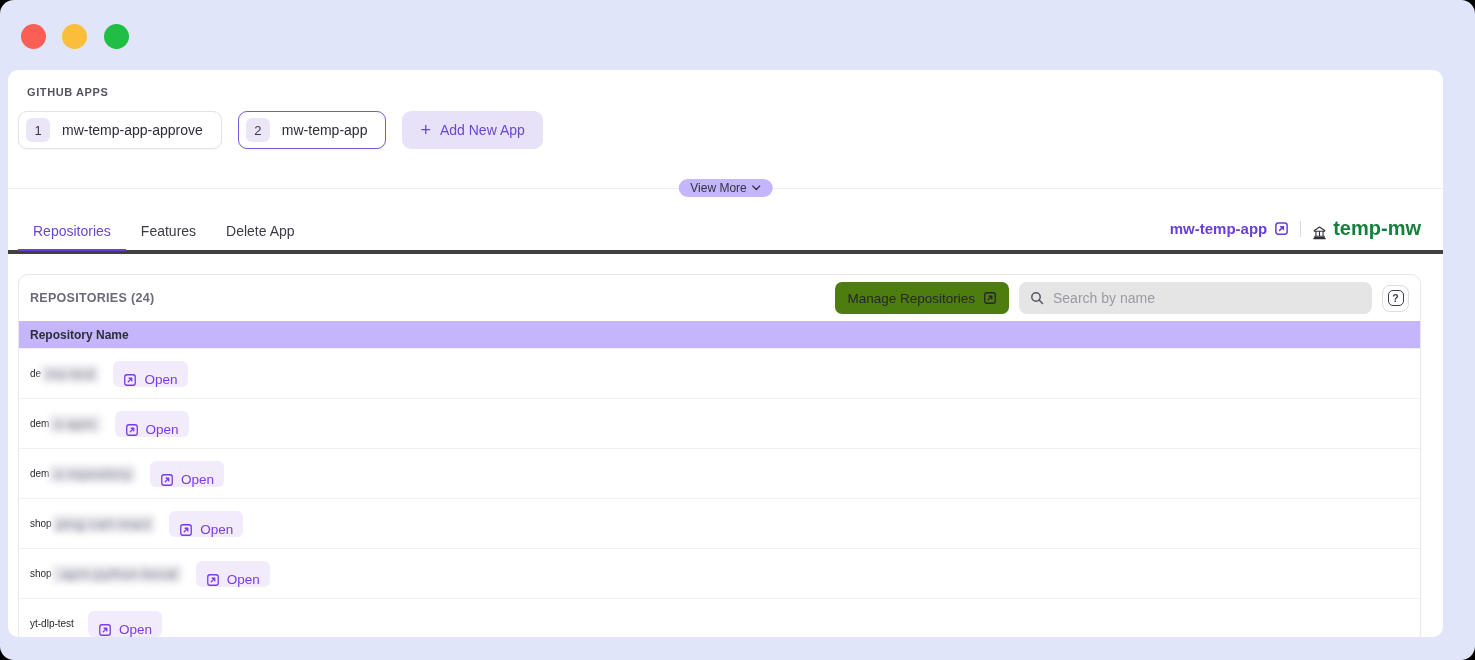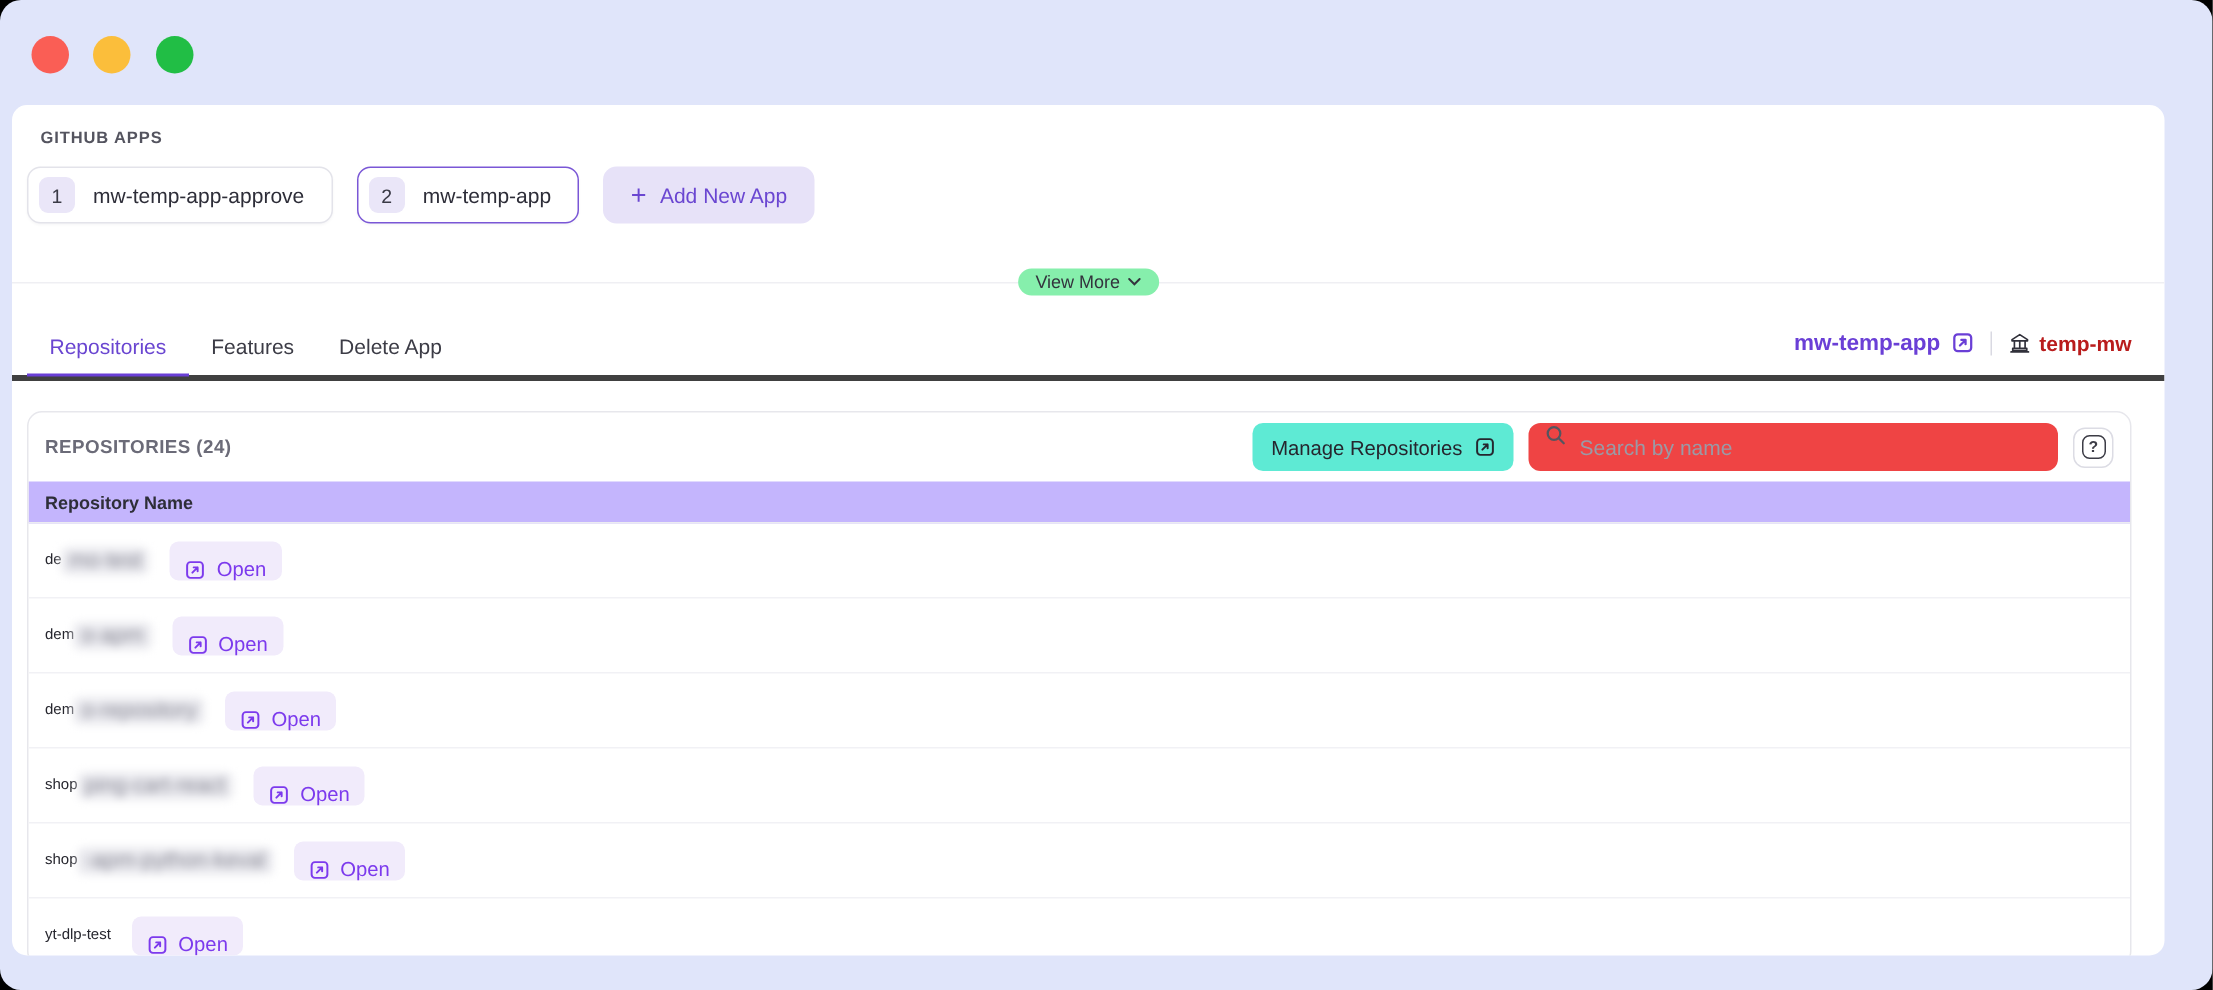--- a/index.html
+++ b/index.html
@@ -40,43 +40,43 @@
     background:#e7e2f8; border-radius:9px; color:#6a46d1; font-size:14px; font-family:inherit;
   }
   .plus-icon { font-size:18px; font-weight:400; margin-right:9px; line-height:1; }
 
   
   .view-more-row { position:relative; height:18px; margin-top:30px; }
   .vm-line { position:absolute; left:0; right:0; top:50%; border-top:1px solid #efeff3; }
   .view-more-btn {
     position:absolute; left:50%; top:0; transform:translateX(-50%);
     display:flex; align-items:center; height:18px; padding:0 12px; border:none; cursor:pointer;
-    background:#86efac; border-radius:999px; font-size:12px; color:#33333d; font-family:inherit; white-space:nowrap;
+    background:#c4b5fd; border-radius:999px; font-size:12px; color:#33333d; font-family:inherit; white-space:nowrap;
   }
   .chev { margin-left:5px; display:inline-flex; }
 
   
   .tabs-row { display:flex; align-items:stretch; margin-top:16px; height:41px; border-bottom:4px solid #404040; padding:0 22px 0 10px; }
   .tab { display:flex; align-items:center; padding:0 15px; font-size:14px; color:#3c3c46; cursor:pointer; border-bottom:2px solid transparent; margin-bottom:-1px; }
   .tab.active { color:#6a46d1; border-bottom-color:#6a3fd6; }
   .tabs-right { margin-left:auto; display:flex; align-items:center; gap:11px; padding-bottom:6px; }
   .app-link { display:flex; align-items:center; gap:7px; color:#6a3fd6; font-size:15px; font-weight:700; text-decoration:none; cursor:pointer; }
   .v-divider { width:1px; height:16px; background:#d9d9e2; }
-  .org-badge { display:flex; align-items:flex-start; gap:6px; color:#b91c1c; font-size:14px; font-weight:600; }
+  .org-badge { display:flex; align-items:flex-end; gap:6px; color:#15803d; font-size:20px; font-weight:600; }
 
   
   .card { margin:20px 22px 0 10px; border:1px solid #e7e7ec; border-radius:10px; height:370px; overflow:hidden; }
   .card-header { display:flex; align-items:center; height:46px; padding:0 11px; }
   .card-title { font-size:12.5px; font-weight:700; letter-spacing:.3px; color:#6b6b78; }
   .header-right { margin-left:auto; display:flex; align-items:center; gap:10px; }
   .manage-btn {
     display:flex; align-items:center; gap:8px; height:32px; padding:16px 12px; border:none; cursor:pointer;
-    background:#5eead4; border-radius:7px; font-size:13.5px; color:#26262e; font-family:inherit; white-space:nowrap;
-  }
-  .search-box { display:flex; width:353px; height:32px; background:#ef4444; border-radius:8px; padding:0 10px; }
+    background:#4d7c0f; border-radius:7px; font-size:13.5px; color:#26262e; font-family:inherit; white-space:nowrap;
+  }
+  .search-box { display:flex; align-items:center; width:353px; height:32px; background:#e5e5e5; border-radius:8px; padding:0 10px; }
   .search-box input { flex:1; border:none; outline:none; background:transparent; font-size:14px; color:#33333d; font-family:inherit; margin-left:8px; }
   .search-box input::placeholder { color:#9a9aa6; }
   .help-btn { width:27px; height:27px; background:#fff; border:1px solid #dcdce4; border-radius:8px; cursor:pointer; display:flex; align-items:center; justify-content:center; }
   .q-icon { width:16px; height:16px; border:1.6px solid #3c3c46; border-radius:5px; font-size:10.5px; font-weight:700; color:#3c3c46; display:flex; align-items:center; justify-content:center; }
 
   
   .table-head { height:28px; background:#c4b5fd; display:flex; align-items:center; padding:0 11px; border-bottom:1px solid #ececf1; }
   .col-header { font-size:12px; font-weight:700; color:#2e2e38; }
   .table-row { height:50px; display:flex; align-items:center; padding:0 11px; border-bottom:1px solid #f1f1f5; }
   .repo-name { font-size:10px; color:#26262e; white-space:pre; }

